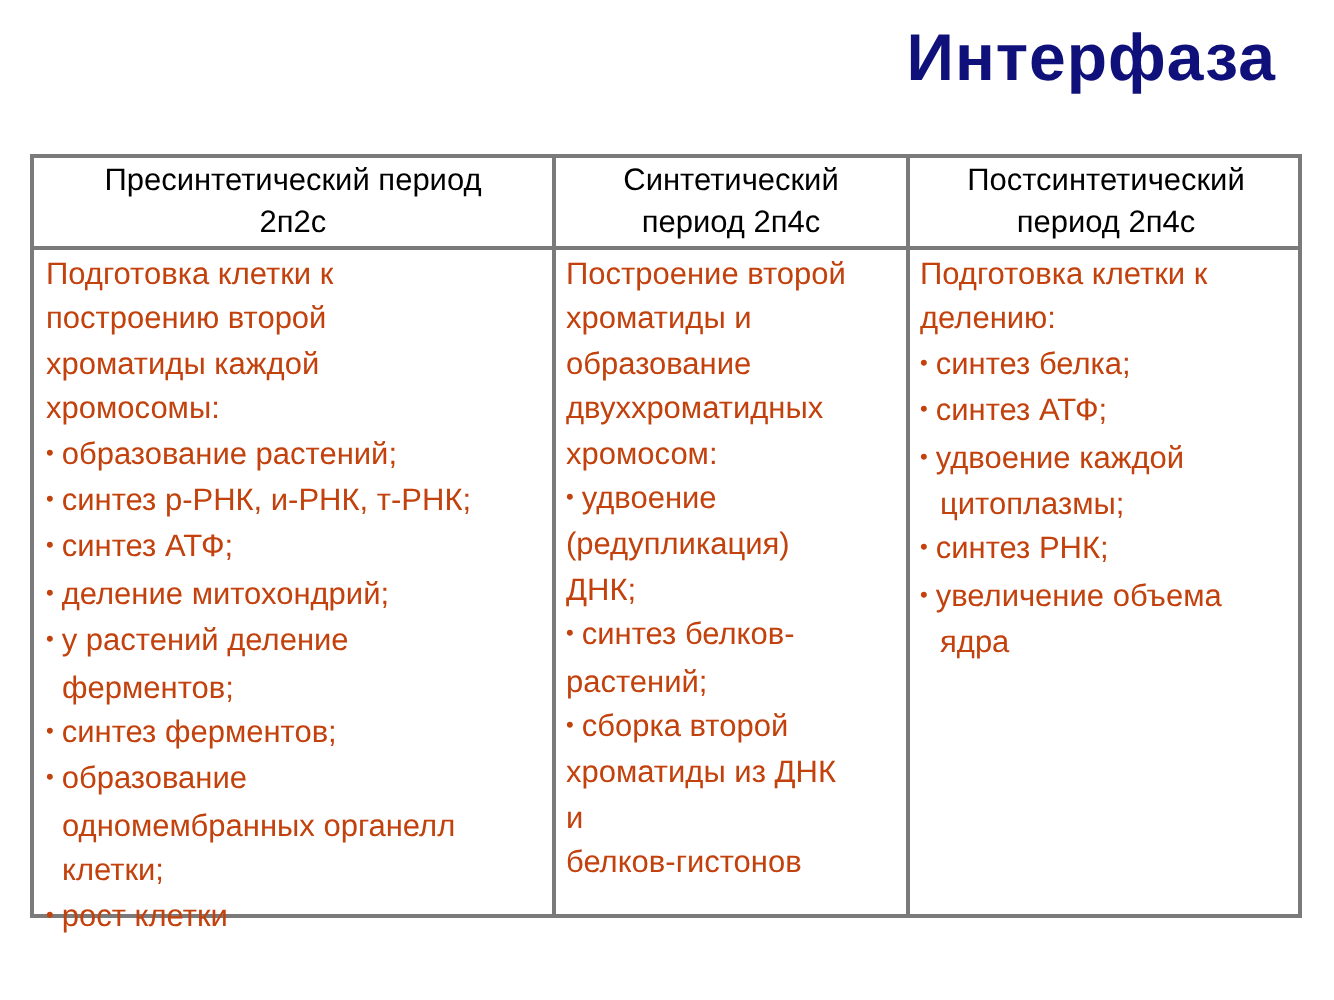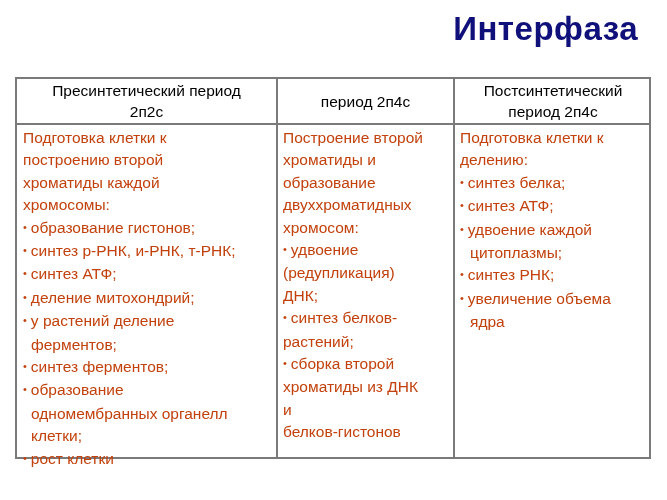--- a/index.html
+++ b/index.html
@@ -98,33 +98,34 @@
 <div class="tbl">
   <div class="col-divider" style="left:259px;"></div>
   <div class="col-divider" style="left:436px;"></div>
   <div class="row-divider"></div>
 
   <div class="head" style="left:0; width:259px;">
     <span>Пресинтетический период</span>
     <span>2п2с</span>
   </div>
   <div class="head" style="left:261px; width:175px;">
+    <span>Синтетический</span>
     <span>период  2п4с</span>
   </div>
   <div class="head" style="left:438px; width:196px;">
     <span>Постсинтетический</span>
     <span>период  2п4с</span>
   </div>
 
   <div class="cell" style="left:6px; width:250px;">
     <span class="line">Подготовка   клетки    к</span>
     <span class="line">построению второй</span>
     <span class="line">хроматиды  каждой</span>
     <span class="line">хромосомы:</span>
-    <span class="line bullet">образование гистонов;</span>
+    <span class="line bullet">образование растений;</span>
     <span class="line bullet">синтез р-РНК, и-РНК, т-РНК;</span>
     <span class="line bullet">синтез АТФ;</span>
     <span class="line bullet">деление митохондрий;</span>
     <span class="line bullet">у растений деление</span>
     <span class="line indent">ферментов;</span>
     <span class="line bullet">синтез ферментов;</span>
     <span class="line bullet">образование</span>
     <span class="line indent">одномембранных органелл</span>
     <span class="line indent">клетки;</span>
     <span class="line bullet">рост клетки</span>

